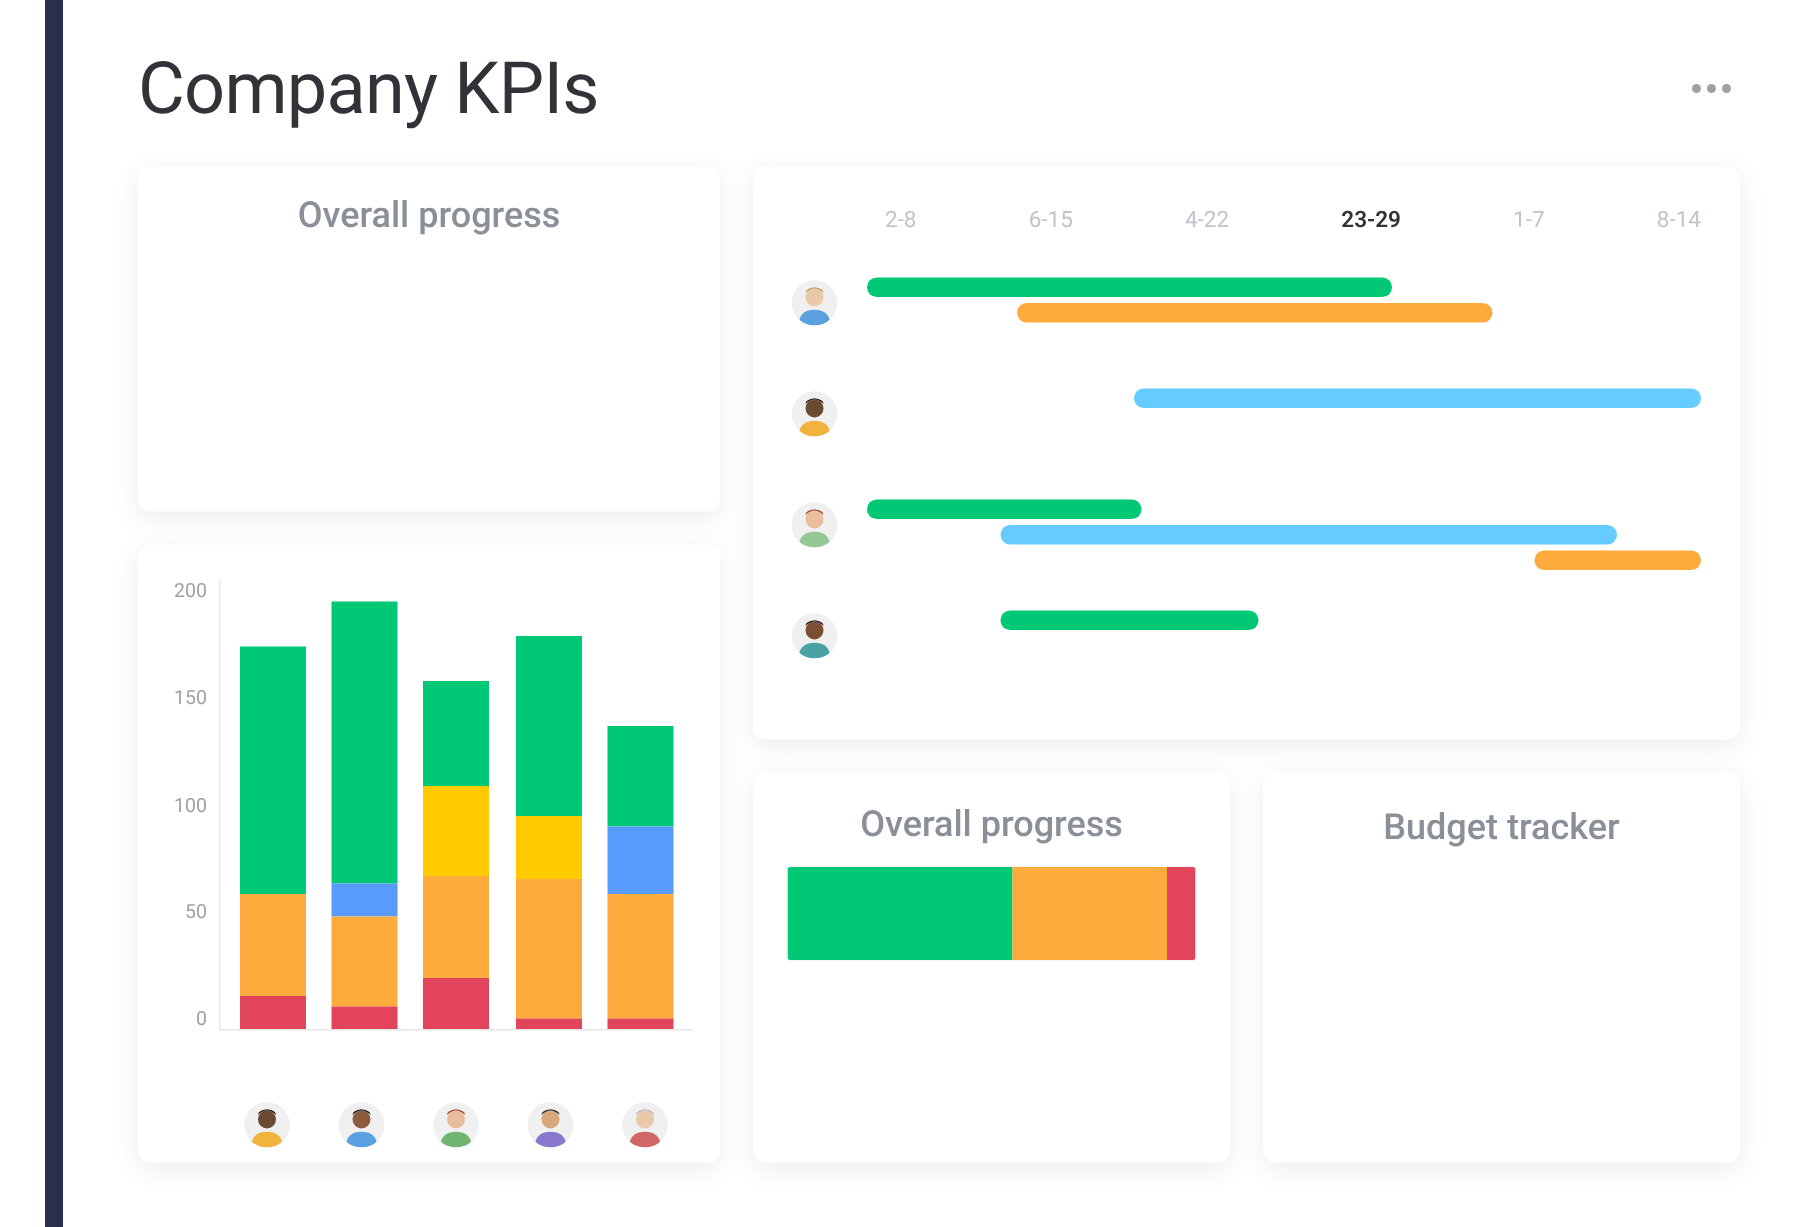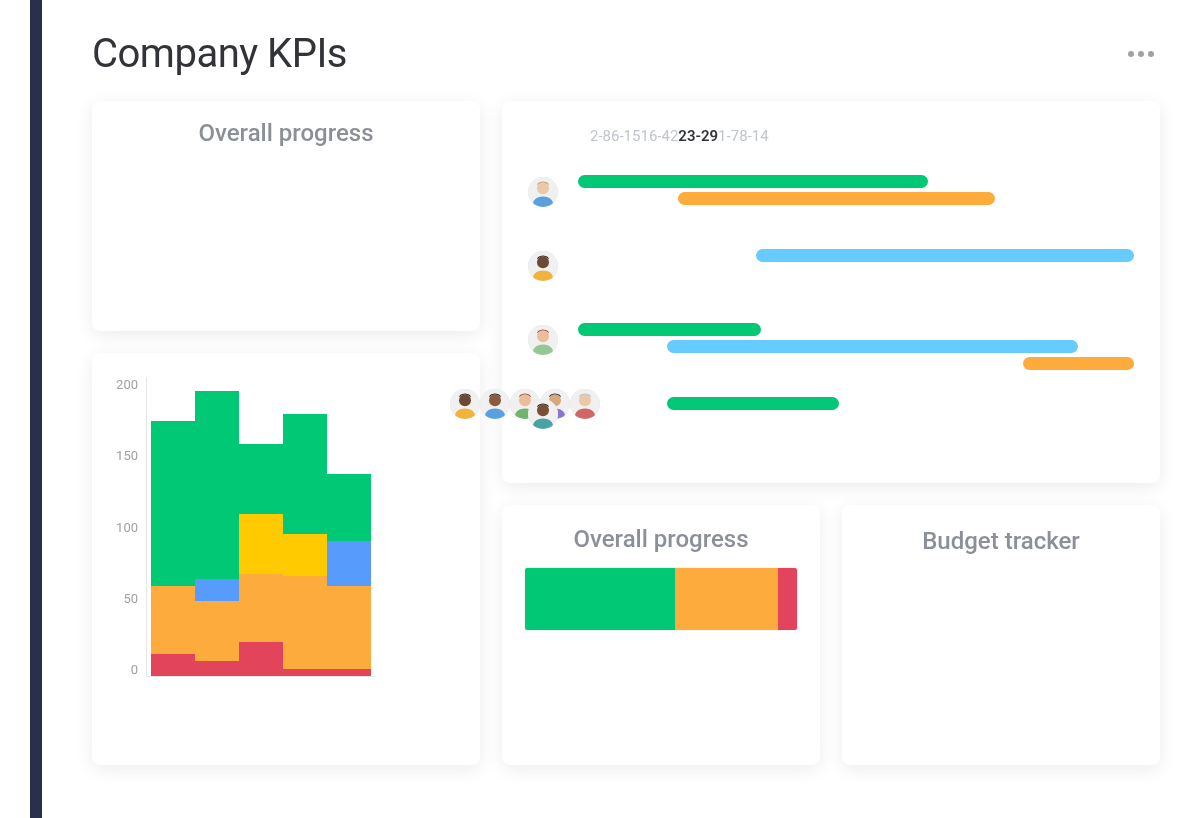--- a/index.html
+++ b/index.html
@@ -27,21 +27,21 @@
     padding: 30px 40px 20px 50px;
     position: relative;
   }
   .header-row {
     display: flex;
     justify-content: space-between;
     align-items: center;
     margin-bottom: 24px;
   }
   .page-title {
-    font-size: 40px;
+    font-size: 48px;
     font-weight: 400;
     color: #323338;
     letter-spacing: -0.5px;
   }
   .more-btn {
     display: flex;
     gap: 4px;
     padding: 6px;
     cursor: pointer;
   }
@@ -90,21 +90,21 @@
     font-size: 13px;
     line-height: 1.25;
   }
   .donut-tooltip .t-label { color: #0086ff; font-weight: 600; font-size: 13px;}
   .donut-tooltip .t-value { color: #333; font-size: 13px;}
   
   .stacked-card {
     height: 412px;
     padding: 24px 18px 10px 12px;
     display:flex;
-    flex-direction:row;
+    flex-direction:column;
     gap:33px;
   }
   .stacked-plot {
     flex:1;
     display:flex;
   }
   .y-axis {
     width: 42px;
     display: flex;
     flex-direction: column;
@@ -149,20 +149,21 @@
   
   .gantt-card {
     grid-row: 1 / span 1;
     grid-column: 2;
     height: 382px;
     padding: 26px 26px 20px 26px;
   }
   .gantt-header {
     display:flex;
     margin-left: 62px;
+    justify-content: space-between;
     color: #c0c4cc;
     font-size: 15px;
     margin-bottom: 30px;
   }
   .gantt-header .col.active { color:#323338; font-weight:600;}
   .gantt-rows { display:flex; flex-direction:column; gap:30px;}
   .gantt-row { display:flex; align-items:flex-start; gap:20px;}
   .gantt-row .avatar { width:30px; height:30px; flex-shrink:0; margin-top:2px;}
   .gantt-lane { flex:1; position:relative; height:44px;}
   .gbar {
@@ -316,21 +317,21 @@
                 </svg>
               </span>
             </div>
         </div>
       </div>
 
       <div class="card gantt-card">
         <div class="gantt-header" id="gantt-head">
             <div class="col">2-8</div>
             <div class="col">6-15</div>
-            <div class="col">16-42</div>
+            <div class="col">4-22</div>
             <div class="col active">23-29</div>
             <div class="col">1-7</div>
             <div class="col">8-14</div>
           </div>
         <div class="gantt-rows" id="gantt-rows">
             <div class="gantt-row">
               <span class="avatar">
                 <svg viewBox="0 0 40 40">
                   <rect width="40" height="40" fill="#f0f0f0"></rect>
                   <circle cx="20" cy="15" r="8" fill="#e9c9a9"></circle>

